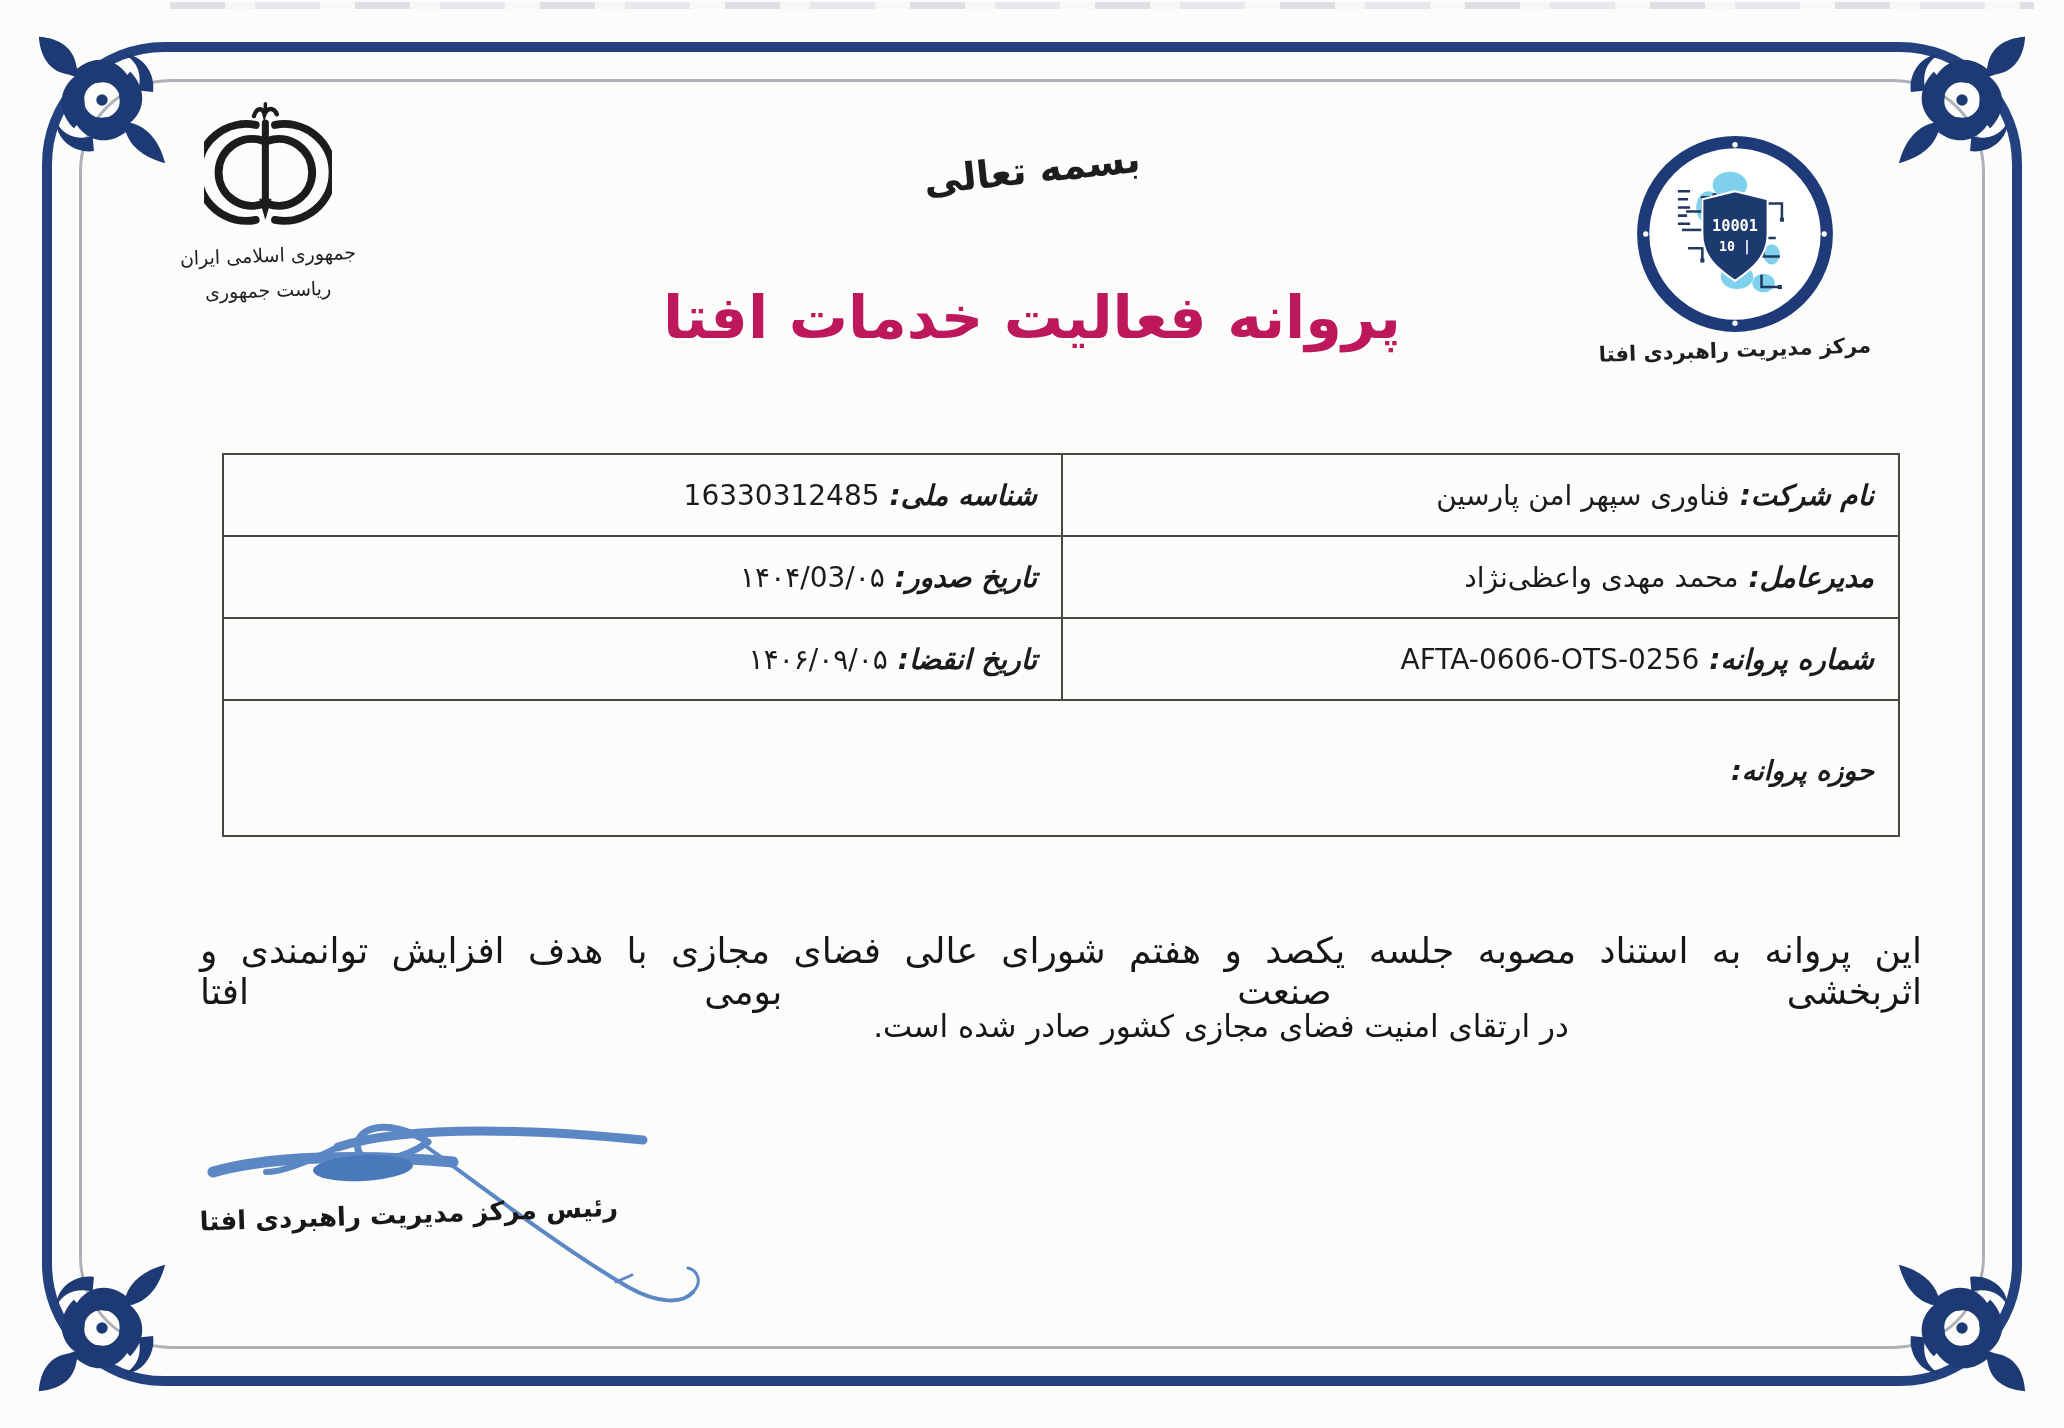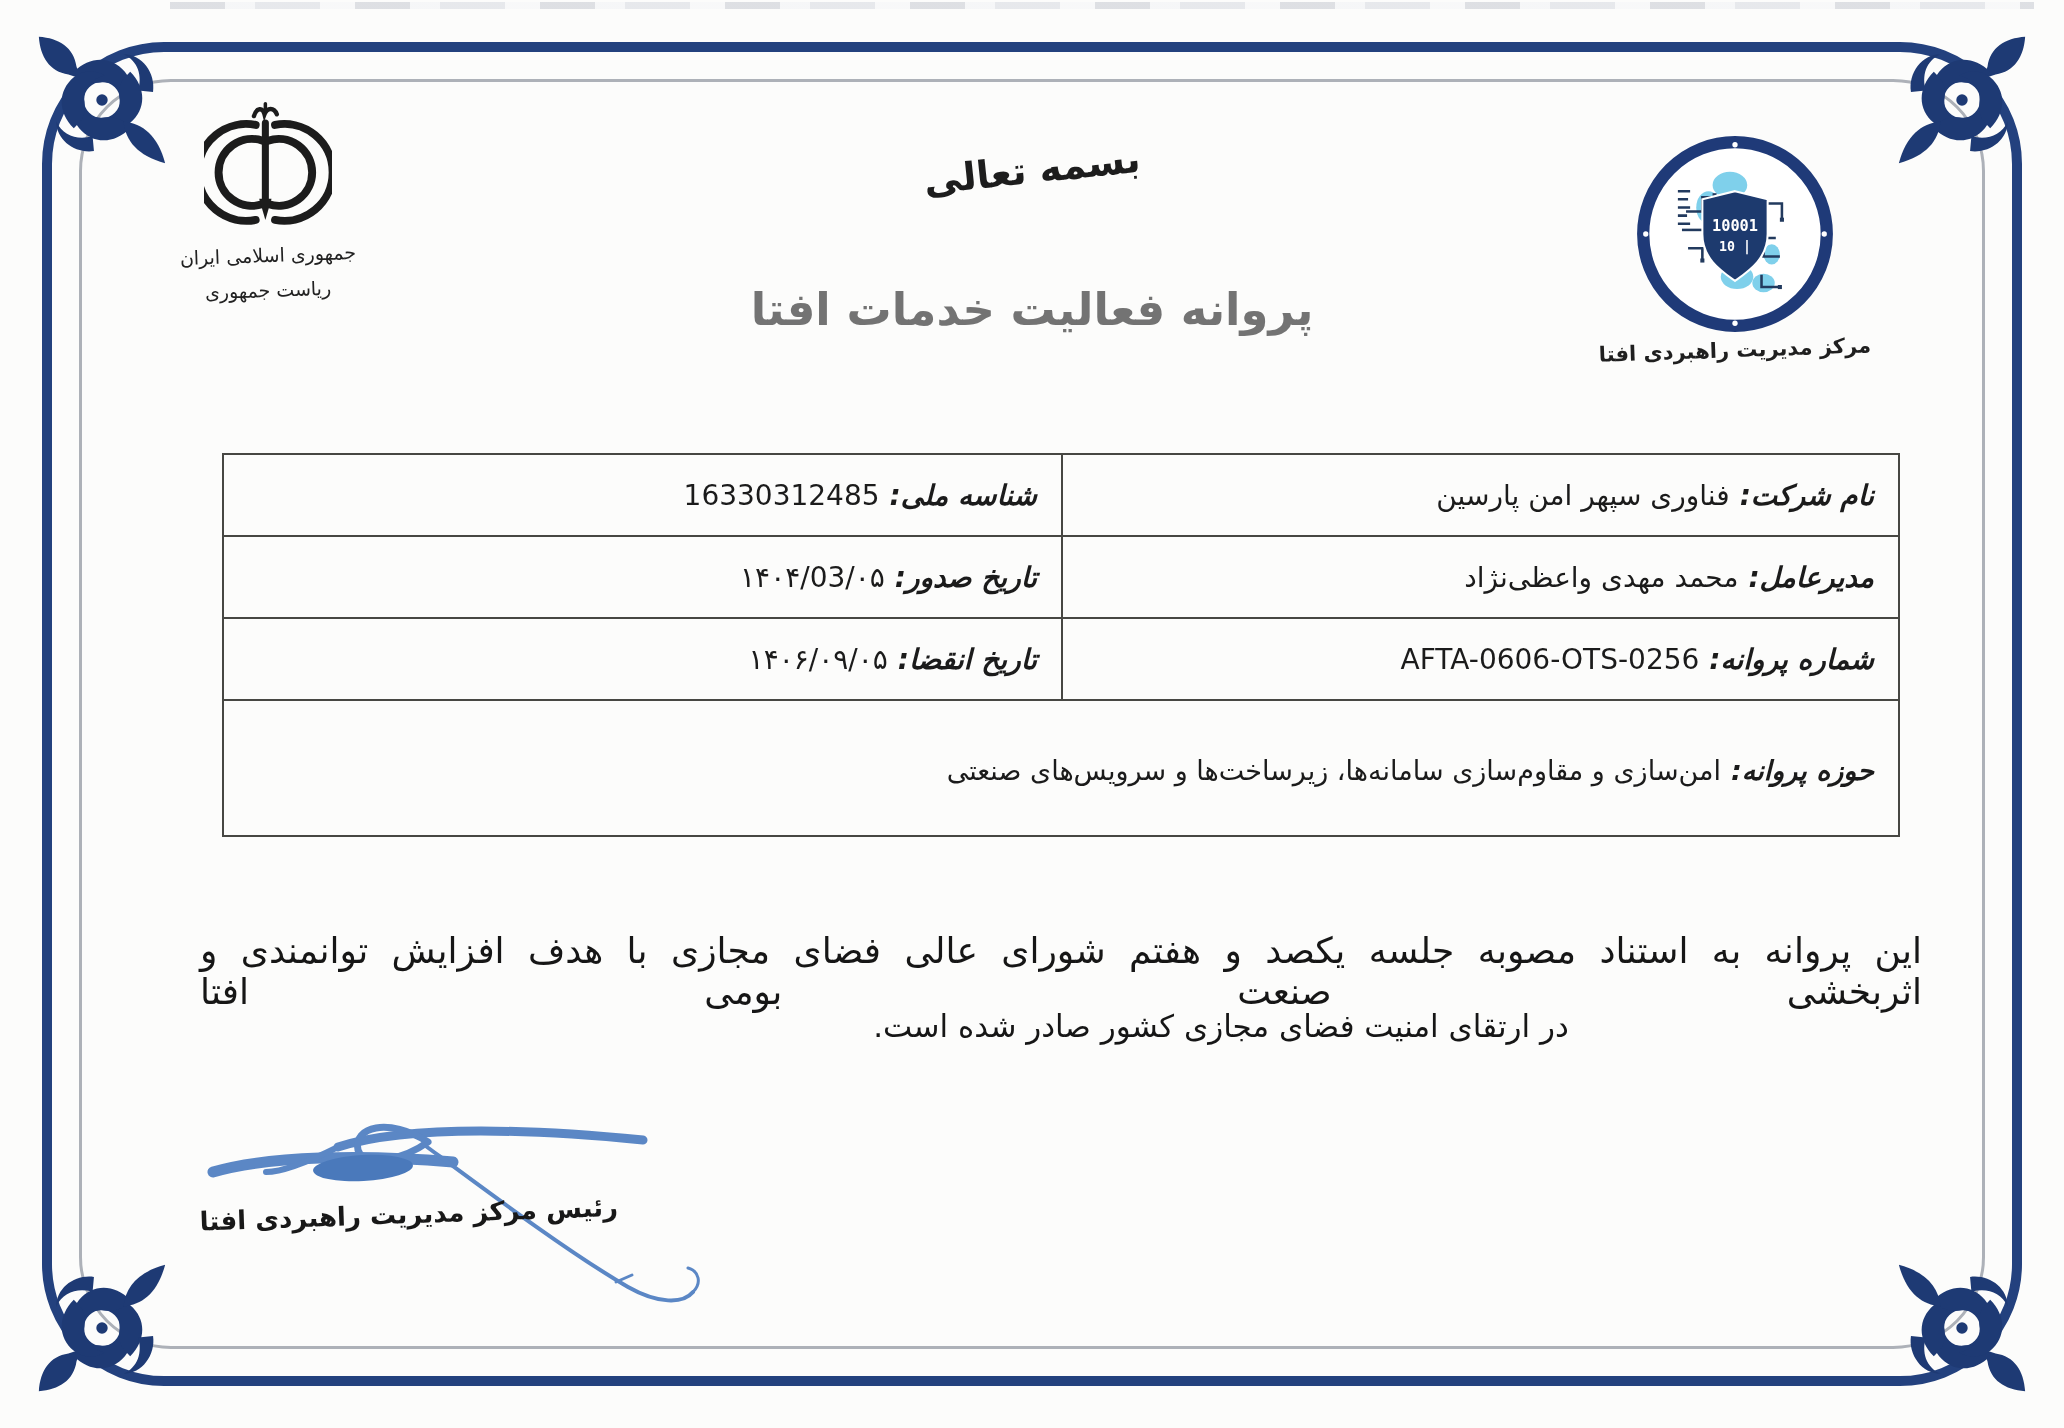--- a/index.html
+++ b/index.html
@@ -26,21 +26,21 @@
   .ornament.br{bottom:5px; right:7px; transform:scale(-1,-1);}
   
   .iran-emblem{position:absolute; top:102px; left:168px; width:200px; text-align:center;}
   .iran-emblem .caption{font-size:19px; line-height:1.85; transform:rotate(-2deg); color:#222;}
   .bismillah{
     position:absolute; top:148px; left:50%; transform:translateX(-50%) rotate(-6deg);
     font-size:38px; font-weight:bold; color:#1d1d1d; white-space:nowrap;
   }
   .doc-title{
     position:absolute; top:283px; left:0; right:0; text-align:center;
-    font-size:45px; font-weight:bold; color:#737373; letter-spacing:0;
+    font-size:59px; font-weight:bold; color:#be185d; letter-spacing:0;
   }
   .afta-logo{position:absolute; top:132px; left:1633px; width:204px;}
   .afta-caption{
     position:absolute; top:338px; left:1595px; width:280px; text-align:center;
     font-size:21px; font-weight:bold; transform:rotate(-2deg); color:#1f1f1f; white-space:nowrap;
   }
   
   .info-table{
     position:absolute; top:453px; left:222px; width:1678px; height:384px;
     display:grid; grid-template-columns:1fr 1fr; grid-template-rows:82px 82px 82px 138px;
@@ -213,21 +213,20 @@
     <div class="cell first-col">
       <span class="lbl">شماره پروانه:</span>
       <span>AFTA-0606-OTS-0256</span>
     </div>
     <div class="cell">
       <span class="lbl">تاریخ انقضا:</span>
       <span>۱۴۰۶/۰۹/۰۵</span>
     </div>
     <div class="cell full">
       <span class="lbl">حوزه پروانه:</span>
-      <span>امن‌سازی و مقاوم‌سازی سامانه‌ها، زیرساخت‌ها و سرویس‌های صنعتی</span>
     </div>
   </div>
 
   <div class="body-line1">این پروانه به استناد مصوبه جلسه یکصد و هفتم شورای عالی فضای مجازی با هدف افزایش توانمندی و اثربخشی صنعت بومی افتا</div>
   <div class="body-line2">در ارتقای امنیت فضای مجازی کشور صادر شده است.</div>
 
   <svg class="sig-scribble" viewBox="0 0 566 272">
     <g stroke="#5b87c5" fill="none" stroke-linecap="round">
       <path d="M150,75 C210,56 310,54 455,68" stroke-width="9"></path>
       <path d="M240,70 C200,45 165,55 170,78 C175,96 215,88 240,70" stroke-width="7"></path>

